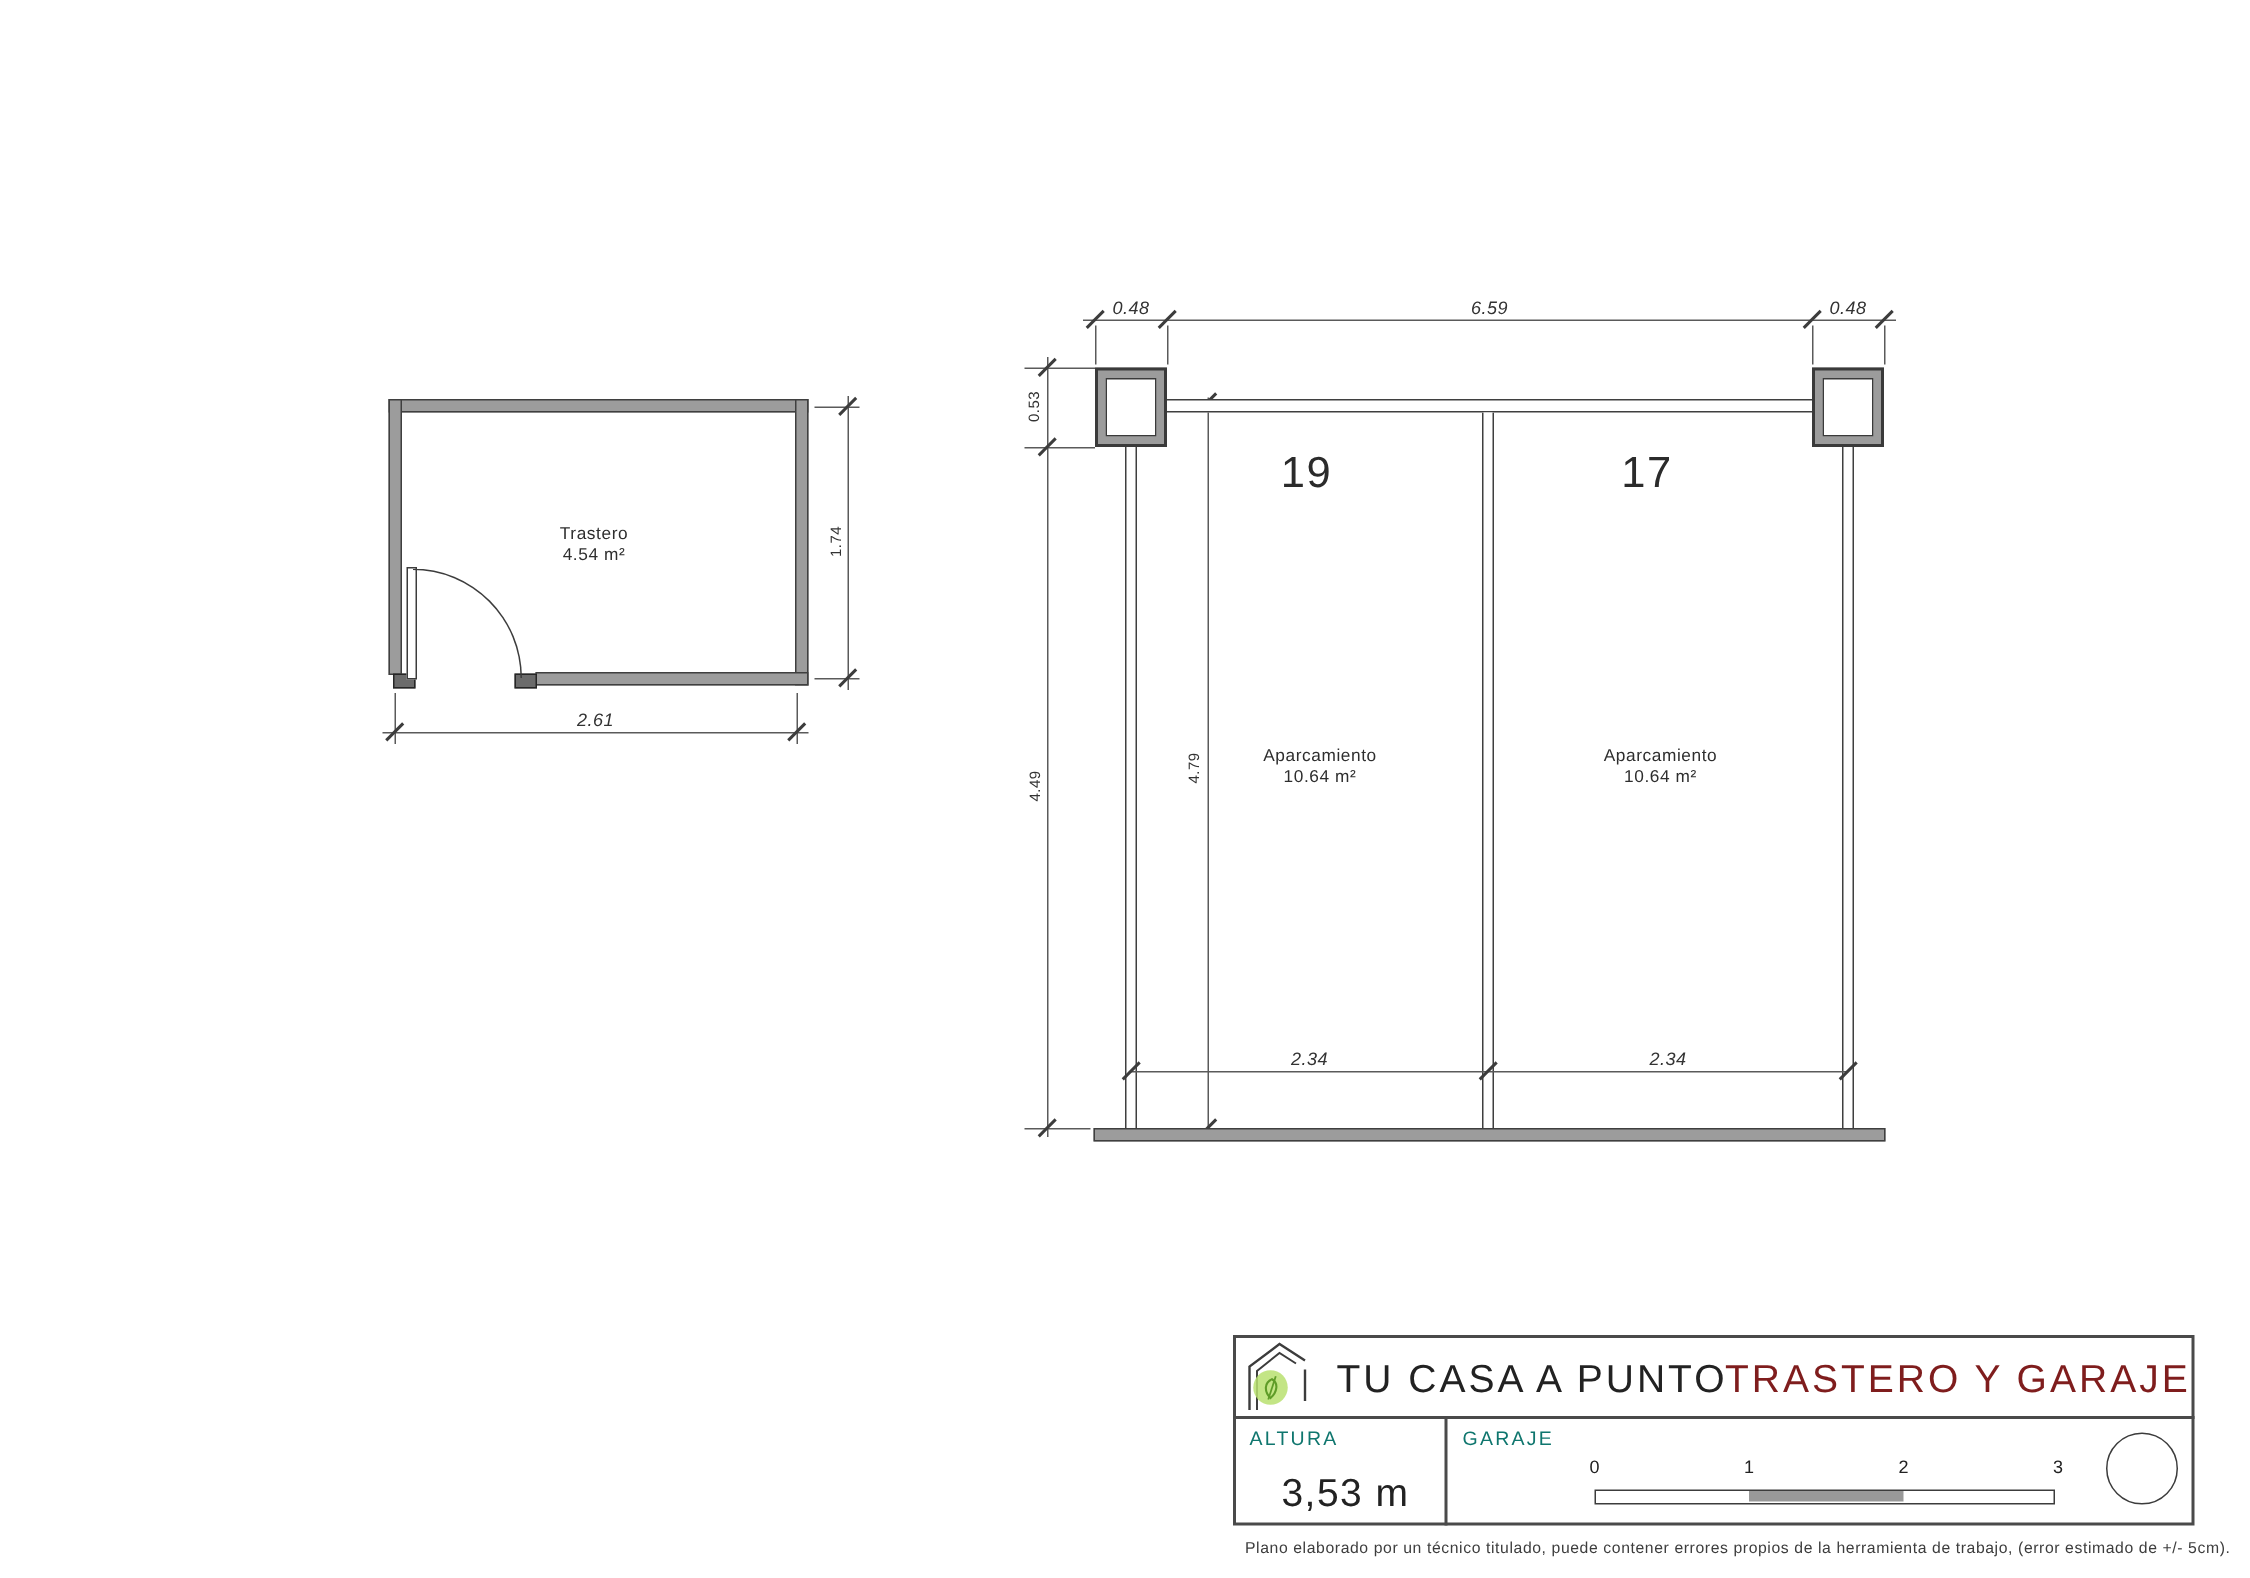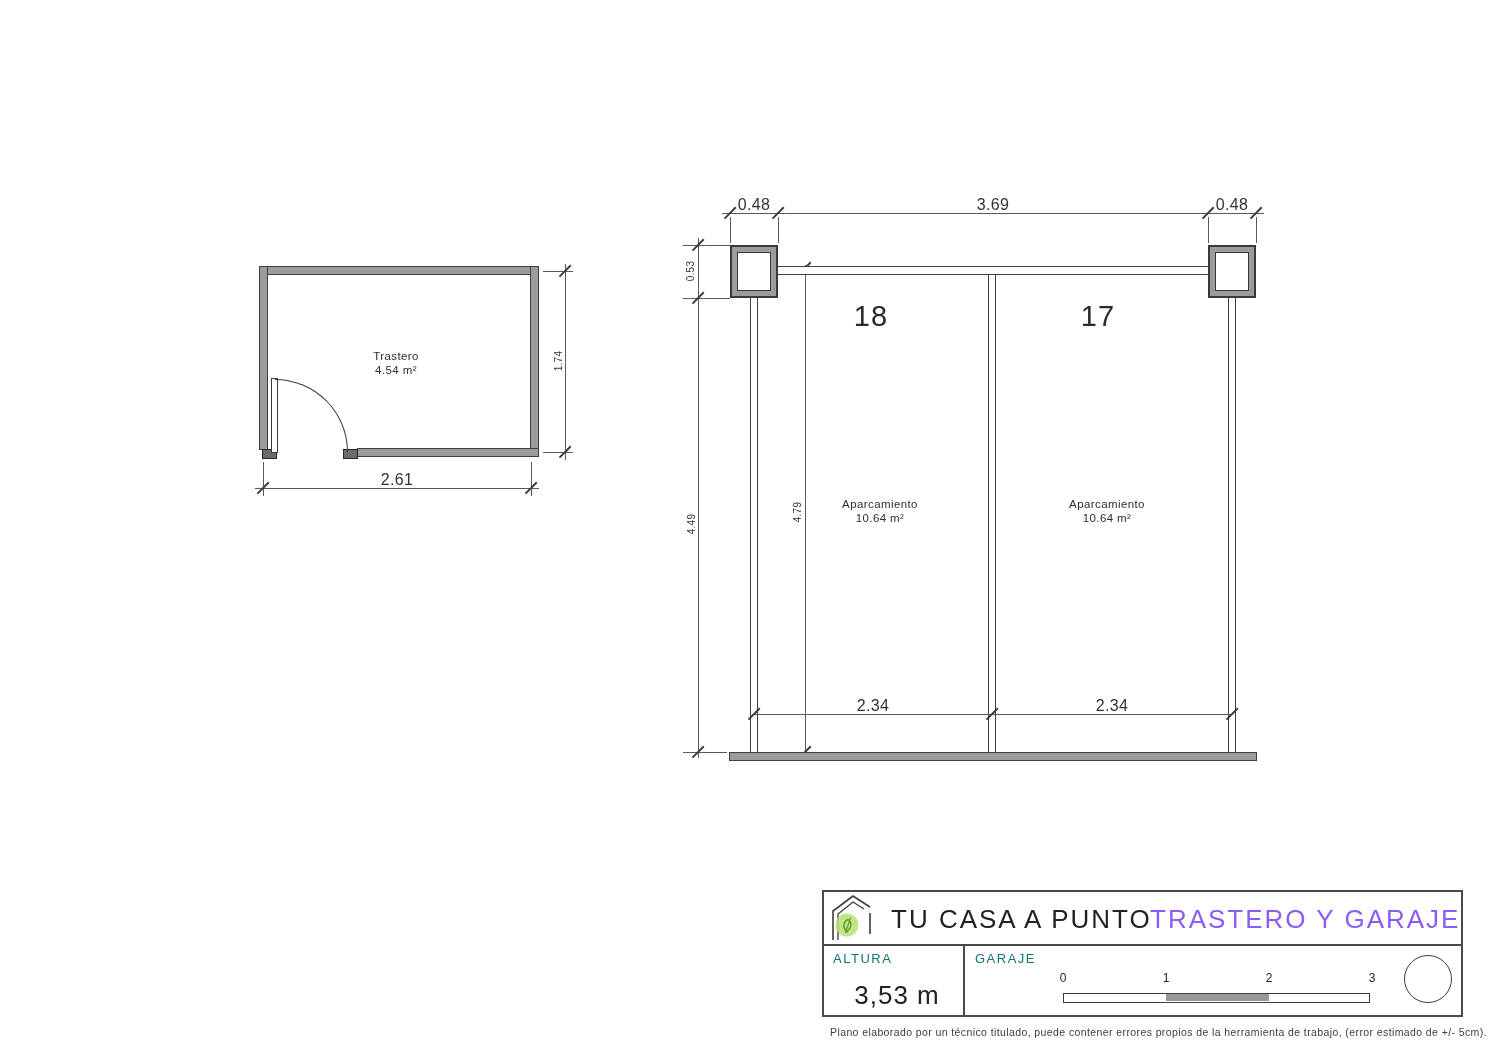--- a/index.html
+++ b/index.html
@@ -2,22 +2,22 @@
 <html><head>
 <meta charset="utf-8">
 <style>
   html,body{margin:0;padding:0;background:#ffffff;}
   .page{position:relative;width:1500px;height:1052px;background:#fff;overflow:hidden;
         font-family:"Liberation Sans",sans-serif;color:#2e2e2e;}
   .abs{position:absolute;}
   .hline{position:absolute;height:1px;background:#5a5a5a;}
   .vline{position:absolute;width:1px;background:#5a5a5a;}
   .tick{position:absolute;width:16px;height:1.6px;background:#3c3c3c;transform:rotate(-45deg);}
-  .dimlabel{position:absolute;font-size:16px;color:#333;white-space:nowrap;
-            transform:translate(-50%,-50%);letter-spacing:.3px;}
+  .dimlabel{position:absolute;font-size:12px;color:#333;white-space:nowrap;
+            transform:translate(-50%,-50%);letter-spacing:.3px;font-style:italic;}
   .dimlabel-rot{position:absolute;font-size:10px;color:#333;white-space:nowrap;
             transform:translate(-50%,-50%) rotate(-90deg);letter-spacing:.3px;}
   .wall{position:absolute;background:#9c9c9c;border:1px solid #3f3f3f;box-sizing:border-box;}
   .dwall-v{position:absolute;background:#fff;border-left:1.5px solid #3f3f3f;
            border-right:1.5px solid #3f3f3f;box-sizing:border-box;}
   .dwall-h{position:absolute;background:#fff;border-top:1.5px solid #3f3f3f;
            border-bottom:1.5px solid #3f3f3f;box-sizing:border-box;}
   .col{position:absolute;background:#9c9c9c;border:2px solid #3a3a3a;box-sizing:border-box;}
   .col-inner{position:absolute;inset:5px;background:#fff;border:1.5px solid #3a3a3a;}
   .jamb{position:absolute;background:#6b6b6b;border:1px solid #262626;box-sizing:border-box;}
@@ -25,21 +25,21 @@
   .door-arc{position:absolute;border-top:1.3px solid #3c3c3c;border-right:1.3px solid #3c3c3c;
             border-radius:0 100% 0 0;box-sizing:border-box;}
   .roomlabel{position:absolute;font-size:11.5px;color:#2e2e2e;white-space:nowrap;
              transform:translateX(-50%);letter-spacing:.4px;}
   .baynum{position:absolute;font-size:29px;color:#2b2b2b;white-space:nowrap;
           transform:translate(-50%,-50%);letter-spacing:1px;}
   
   .tb-outer{position:absolute;border:2px solid #4a4a4a;box-sizing:border-box;background:#fff;}
   .tb-line{position:absolute;background:#4a4a4a;}
   .tb-company{position:absolute;font-size:26px;letter-spacing:2px;color:#222;white-space:nowrap;}
-  .tb-sheet{position:absolute;font-size:26px;letter-spacing:2px;color:#8b5cf6;
+  .tb-sheet{position:absolute;font-size:26px;letter-spacing:2px;color:#7f1d1d;
             white-space:nowrap;text-align:center;}
   .tb-small{position:absolute;font-size:13px;letter-spacing:1.5px;color:#0f766e;white-space:nowrap;text-align:center;}
   .tb-altura{position:absolute;font-size:26px;letter-spacing:1px;color:#222;white-space:nowrap;
              transform:translateX(-50%);}
   .sb-num{position:absolute;font-size:12px;color:#222;transform:translate(-50%,-50%);}
   .sb-bar{position:absolute;background:#fff;border:1.5px solid #3c3c3c;box-sizing:border-box;}
   .sb-mid{position:absolute;background:#999;}
   .tb-circle{position:absolute;border:1.5px solid #3c3c3c;border-radius:50%;
              box-sizing:border-box;background:#fff;}
   .disclaimer{position:absolute;font-size:10.5px;color:#3d3d3d;letter-spacing:.4px;white-space:nowrap;}
@@ -82,21 +82,21 @@
     <div class="hline" style="left:722px;top:213px;width:542px;"></div>
     <div class="vline" style="left:730px;top:217px;height:26px;"></div>
     <div class="vline" style="left:778px;top:217px;height:26px;"></div>
     <div class="vline" style="left:1208px;top:217px;height:26px;"></div>
     <div class="vline" style="left:1256px;top:217px;height:26px;"></div>
     <div class="tick" style="left:722px;top:212px;"></div>
     <div class="tick" style="left:770px;top:212px;"></div>
     <div class="tick" style="left:1200px;top:212px;"></div>
     <div class="tick" style="left:1248px;top:212px;"></div>
     <div class="dimlabel" style="left:754px;top:205px;">0.48</div>
-    <div class="dimlabel" style="left:993px;top:205px;">3.69</div>
+    <div class="dimlabel" style="left:993px;top:205px;">6.59</div>
     <div class="dimlabel" style="left:1232px;top:205px;">0.48</div>
 
     <div class="vline" style="left:698px;top:238px;height:520px;"></div>
     <div class="hline" style="left:683px;top:245px;width:47px;"></div>
     <div class="hline" style="left:683px;top:298px;width:47px;"></div>
     <div class="hline" style="left:683px;top:752px;width:44px;"></div>
     <div class="tick" style="left:690px;top:244px;"></div>
     <div class="tick" style="left:690px;top:297px;"></div>
     <div class="tick" style="left:690px;top:751px;"></div>
     <div class="dimlabel-rot" style="left:690px;top:271px;">0.53</div>
@@ -112,21 +112,21 @@
     </div>
     <div class="col" style="left:1208px;top:245px;width:48px;height:53px;">
       <div class="col-inner"></div>
     </div>
     <div class="dwall-h" style="left:778px;top:266px;width:430px;height:9px;"></div>
     <div class="dwall-v" style="left:750px;top:298px;width:8px;height:455px;"></div>
     <div class="dwall-v" style="left:1228px;top:298px;width:8px;height:455px;"></div>
     <div class="dwall-v" style="left:988px;top:275px;width:8px;height:478px;"></div>
     <div class="wall" style="left:729px;top:752px;width:528px;height:9px;"></div>
 
-    <div class="baynum" style="left:871px;top:316px;">18</div>
+    <div class="baynum" style="left:871px;top:316px;">19</div>
     <div class="roomlabel" style="left:880px;top:498px;">Aparcamiento</div>
     <div class="roomlabel" style="left:880px;top:512px;">10.64 m²</div>
 
     <div class="baynum" style="left:1098px;top:316px;">17</div>
     <div class="roomlabel" style="left:1107px;top:498px;">Aparcamiento</div>
     <div class="roomlabel" style="left:1107px;top:512px;">10.64 m²</div>
 
     <div class="hline" style="left:754px;top:714px;width:478px;"></div>
     <div class="tick" style="left:746px;top:713px;"></div>
     <div class="tick" style="left:984px;top:713px;"></div>

